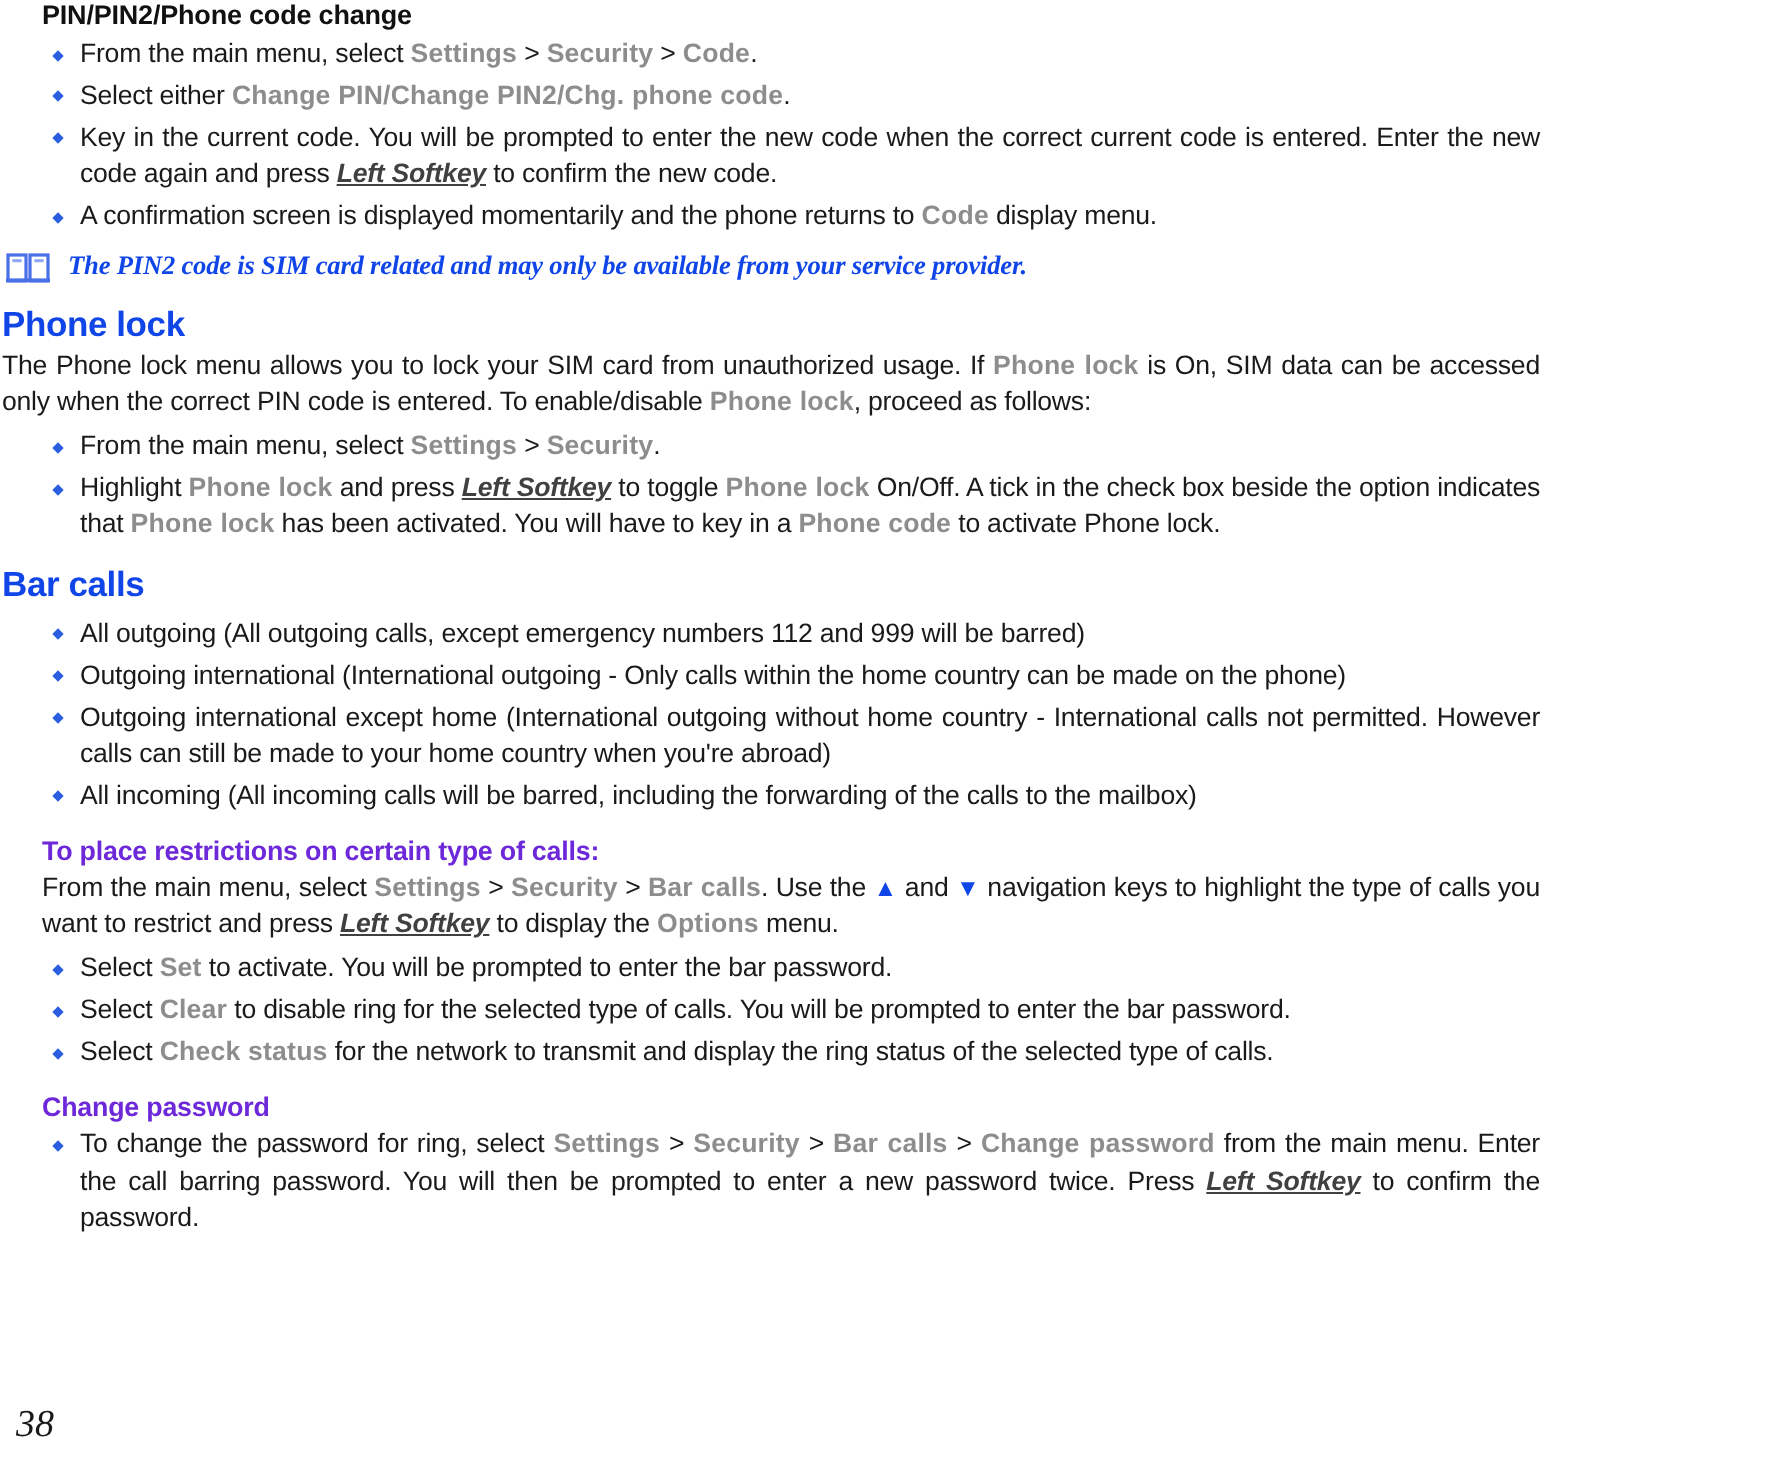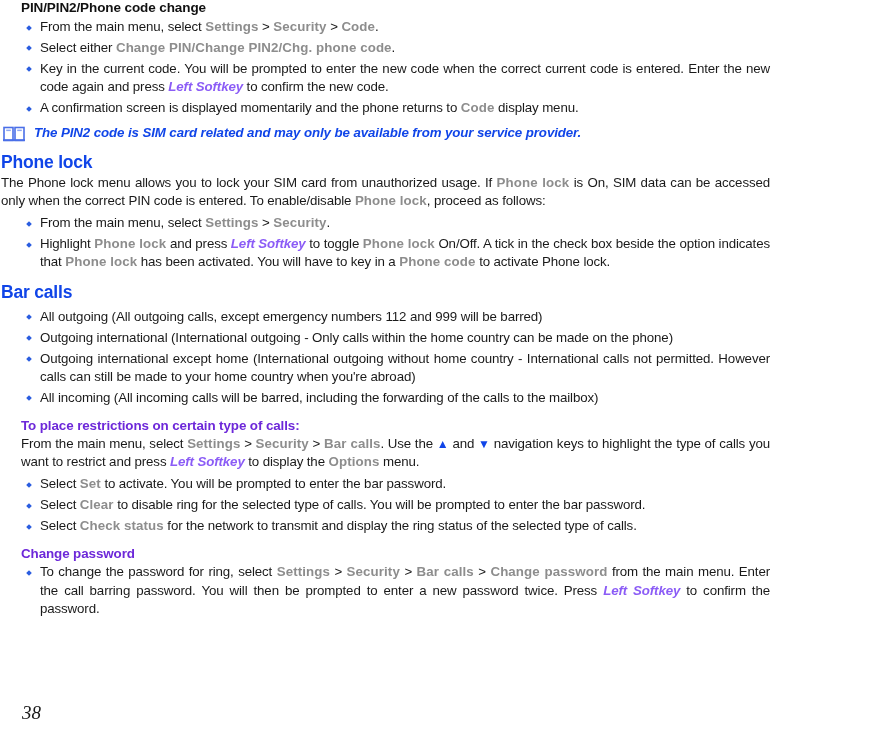--- a/index.html
+++ b/index.html
@@ -78,23 +78,24 @@
   }
   ul.bullets.justify > li { text-align: justify; }
 
   
   .ui {               
     color: #8d8d8d;
     font-weight: bold;
     letter-spacing: 0.1px;
   }
   .key {              
-    color: #8b5cf6;
+    color: #404040;
     font-weight: bold;
     font-style: italic;
+    text-decoration: underline;
   }
   .gt { color: #1a1a1a; }
   .tri {
     color: #1045e8;
     font-size: 12px;
     line-height: 1;
   }
 
   
   .note {
@@ -110,37 +111,38 @@
     margin-top: 2px;
     margin-right: 9px;
   }
   .note .note-text {
     font-size: 13.3px;
     font-weight: bold;
     font-style: italic;
     color: #1045e8;
     line-height: 18px;
     letter-spacing: -0.1px;
+    font-family: Liberation Serif, serif;
   }
 
   .bold-lead {
     font-size: 13.4px;
     font-weight: bold;
     color: #6d28d9;
     margin: 0 0 0 20px;
     line-height: 18px;
     letter-spacing: -0.1px;
   }
 
   .spacer-sm { height: 7px; }
   .spacer-xs { height: 4px; }
 
   .page-number {
     position: absolute;
-    left: 22px;
+    left: 8px;
     bottom: 7px;
     font-family: "Liberation Serif", serif;
     font-style: italic;
     font-size: 19px;
     color: #1a1a1a;
   }
 </style>
 </head>
 <body>
 

